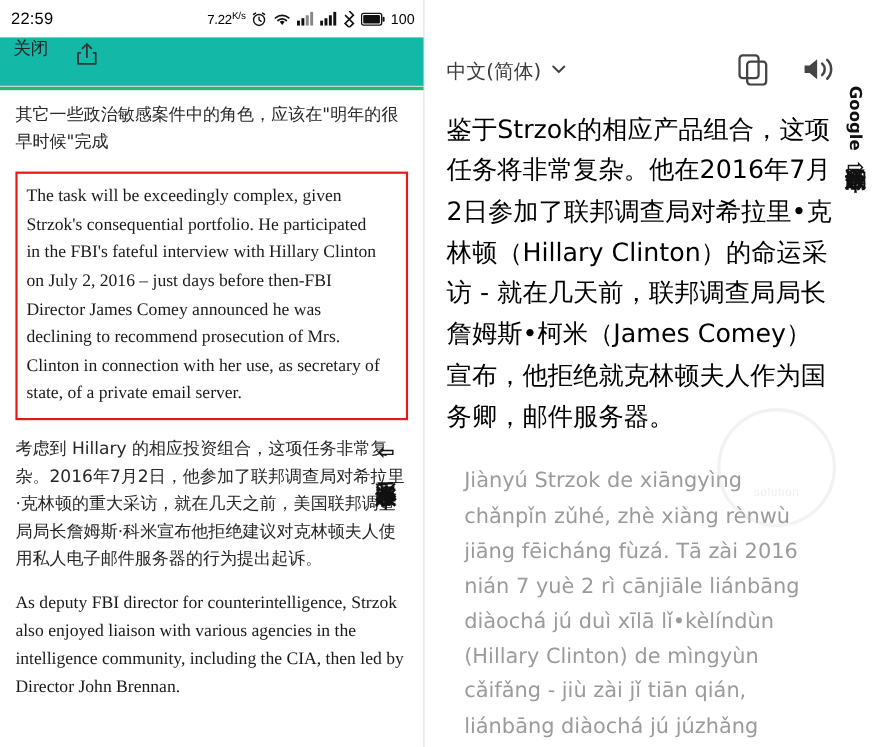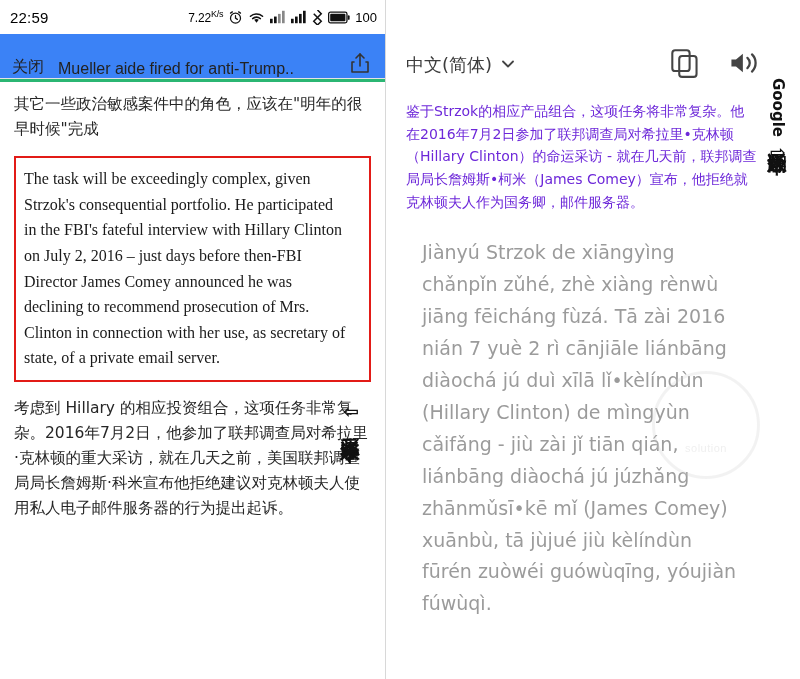--- a/index.html
+++ b/index.html
@@ -47,24 +47,24 @@
   }
   .net-speed { font-size: 12px; letter-spacing: -.2px; }
   .net-speed .unit { font-size: 9px; vertical-align: super; }
   .icon-svg { display: block; }
   .battery-num { font-size: 13px; }
 
   
   .app-bar {
     height: 45px;
     display: flex;
-    align-items: flex-end;
+    align-items: flex-start;
     padding: 0 10px 0 12px;
     border-bottom: 1px solid #e3e3e3;
-    background: #3b82f6;
+    background: #14b8a6;
   }
   .close-label {
     font-size: 16px;
     color: #222;
     margin-right: 14px;
     white-space: nowrap;
   }
   .article-title {
     font-size: 16px;
     color: #222;
@@ -176,23 +176,23 @@
     align-items: center;
     gap: 28px;
   }
   .right-body {
     flex: 1;
     padding: 6px 22px 0 20px;
     overflow: hidden;
     position: relative;
   }
   .t-zh {
-    font-size: 14px;
+    font-size: 23px;
     line-height: 1.62;
-    color: #6d28d9;
+    color: #000000;
     margin: 0 0 24px 0;
     font-family: "DejaVu Sans", "Liberation Sans", sans-serif;
   }
   .t-pinyin {
     font-size: 19px;
     line-height: 1.68;
     color: #9b9b9b;
     margin: 16px;
     font-family: "DejaVu Sans", "Liberation Sans", sans-serif;
   }
@@ -281,41 +281,41 @@
               <rect x="2.4" y="2.4" width="16.6" height="8.2" rx="1" fill="#111"></rect>
               <rect x="21.6" y="4" width="2" height="5" rx="1" fill="#111"></rect>
             </svg>
         </span>
         <span class="battery-num">100</span>
       </div>
     </div>
 
     <div class="app-bar">
       <span class="close-label">关闭</span>
-      <span class="article-title">Mueller aide fired for anti-Trump..</span>
       <span class="share-btn">
         <svg width="20" height="22" viewBox="0 0 20 22">
             <path d="M10 2v12" stroke="#333" stroke-width="1.6" fill="none" stroke-linecap="round"></path>
             <path d="M6 6l4-4 4 4" stroke="#333" stroke-width="1.6" fill="none" stroke-linecap="round" stroke-linejoin="round"></path>
             <path d="M4 10H2v10h16V10h-2" stroke="#333" stroke-width="1.6" fill="none" stroke-linecap="round" stroke-linejoin="round"></path>
           </svg>
       </span>
     </div>
 
     <div class="progress-line"></div>
 
     <div class="content">
       <p class="p-cn">其它一些政治敏感案件中的角色，应该在"明年的很早时候"完成</p>
 
       <div class="boxed">
         <p class="p-en">The task will be exceedingly complex, given Strzok's consequential portfolio. He participated in the FBI's fateful interview with Hillary Clinton on July 2, 2016 – just days before then-FBI Director James Comey announced he was declining to recommend prosecution of Mrs. Clinton in connection with her use, as secretary of state, of a private email server.</p>
       </div>
 
       <p class="p-cn">考虑到 Hillary 的相应投资组合，这项任务非常复杂。2016年7月2日，他参加了联邦调查局对希拉里·克林顿的重大采访，就在几天之前，美国联邦调查局局长詹姆斯·科米宣布他拒绝建议对克林顿夫人使用私人电子邮件服务器的行为提出起诉。</p>
 
+      <p class="p-en">As deputy FBI director for counterintelligence, Strzok also enjoyed liaison with various agencies in the intelligence community, including the CIA, then led by Director John Brennan.</p>
     </div>
 
     <div class="vert-annot" id="annot-caiyun">
       <span>⇦</span><span>彩云小译版本</span>
     </div>
   </div>
 
   <div class="right-pane">
     <div class="right-top"></div>
 

